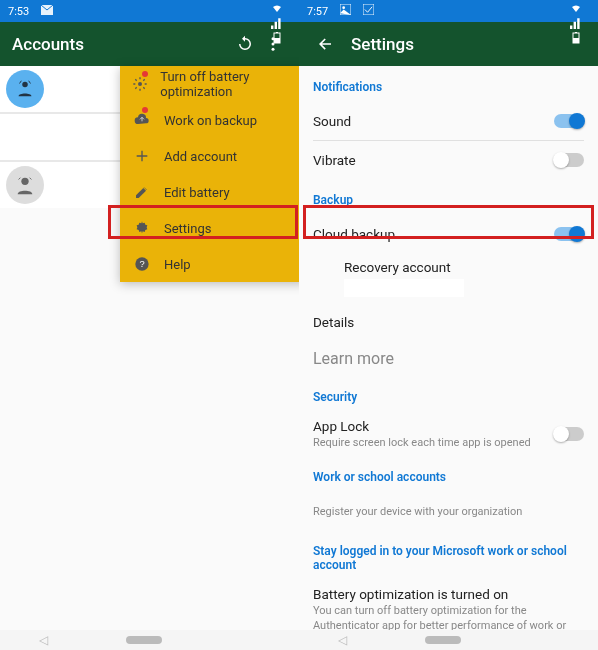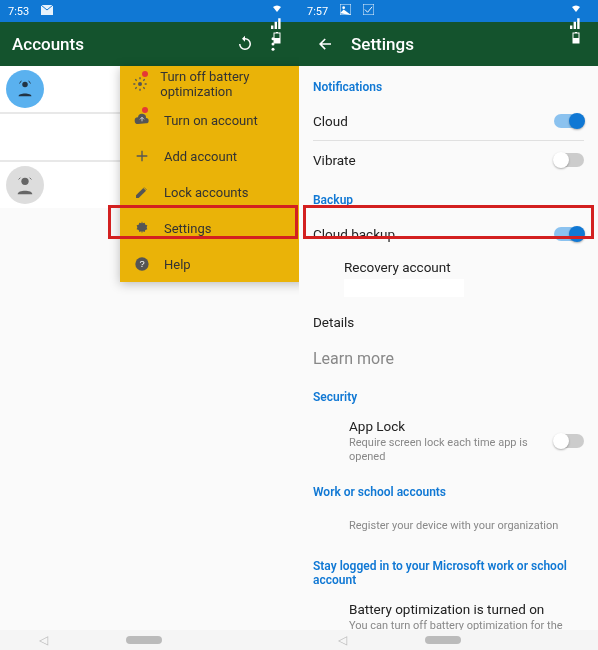--- a/index.html
+++ b/index.html
@@ -103,21 +103,21 @@
   .setting-row {
     min-height:38px;
     display:flex;
     align-items:center;
     justify-content:space-between;
     font-size:13.5px;
     color:#222;
     padding:6px 0;
   }
   .setting-row .sub { font-size:11px; color:#888; margin-top:2px; line-height:1.3;}
-  .setting-row .col { display:flex; flex-direction:column; flex:1; padding-right:8px;margin-left:36px;}
+  .setting-row .col { display:flex; flex-direction:column; flex:1; padding-right:8px;}
   .divider { height:1px; background:#e0e0e0; margin:0;}
   .toggle { width:30px; height:14px; border-radius:8px; background:#ccc; position:relative; flex-shrink:0;}
   .toggle .knob { width:16px; height:16px; border-radius:50%; background:#fff; position:absolute; top:-1px; left:-1px; box-shadow:0 1px 2px rgba(0,0,0,.3);}
   .toggle.on { background:#8bc2ef;}
   .toggle.on .knob { background:#1078d4; left:15px;}
   .muted { color:#888; font-size:16px; padding:8px 0;}
   .blank-field { width:120px; height:18px; background:#fff; margin-top:4px;}
   .nav-bar {
     height:20px; width:598px; background:#f5f5f5;
     display:flex; align-items:center; justify-content:space-around;
@@ -211,38 +211,38 @@
         <span>Turn off battery optimization</span>
       </div>
       <div class="menu-item">
         <span class="mi-icon">
             <svg width="16" height="16" viewBox="0 0 24 24" fill="#555">
               <path d="M6 18a5 5 0 0 1 0-10 6 6 0 0 1 12 1 4 4 0 0 1 0 8z"></path>
               <path d="M12 8v6M9 11l3-3 3 3" stroke="#fff" fill="none"></path>
             </svg>
           </span>
         <span class="dot"></span>
-        <span>Turn on account</span>
+        <span>Work on backup</span>
       </div>
       <div class="menu-item">
         <span class="mi-icon">
             <svg width="16" height="16" viewBox="0 0 24 24" stroke="#555" stroke-width="2">
               <path d="M12 4v16M4 12h16"></path>
             </svg>
           </span>
         <span>Add account</span>
       </div>
       <div class="menu-item">
         <span class="mi-icon">
             <svg width="16" height="16" viewBox="0 0 24 24" fill="#555">
               <path d="M3 17l11-11 4 4L7 21H3z"></path>
               <path d="M15 5l4 4" stroke="#555"></path>
             </svg>
           </span>
-        <span>Lock accounts</span>
+        <span>Edit battery</span>
       </div>
       <div class="menu-item">
         <span class="mi-icon">
             <svg width="16" height="16" viewBox="0 0 24 24" fill="#555">
               <circle cx="12" cy="12" r="3" fill="#fff"></circle>
               <path d="M12 2l1 3 3-1 1 3 3 1-1 3 1 3-3 1-1 3-3-1-1 3-1-3-3 1-1-3-3-1 1-3-1-3 3-1 1-3 3 1z"></path>
             </svg>
           </span>
         <span>Settings</span>
       </div>
@@ -295,21 +295,21 @@
         <svg width="18" height="18" viewBox="0 0 24 24" fill="#fff">
             <path d="M20 11H8l5-5-1.5-1.5L4 12l7.5 7.5L13 18l-5-5h12z"></path>
           </svg>
       </div>
       <span>Settings</span>
     </div>
 
     <div class="settings-page">
       <div class="section-title">Notifications</div>
       <div class="setting-row">
-        <span>Cloud</span>
+        <span>Sound</span>
         <div class="toggle on">
             <div class="knob"></div>
           </div>
       </div>
       <div class="divider"></div>
       <div class="setting-row">
         <span>Vibrate</span>
         <div class="toggle">
             <div class="knob"></div>
           </div>

